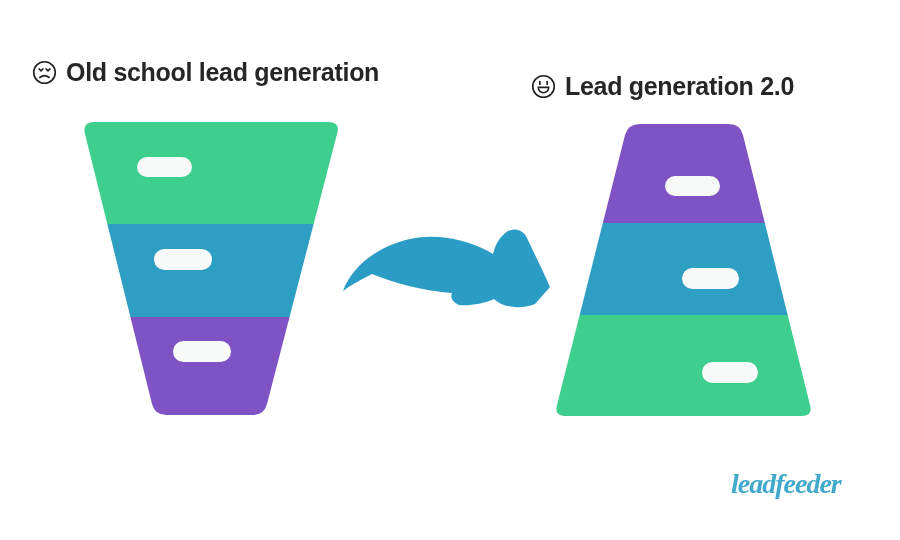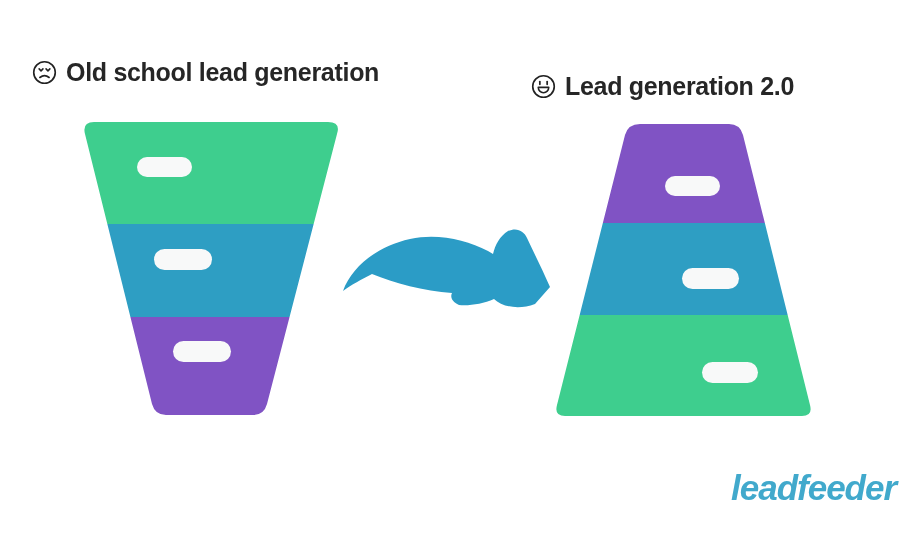--- a/index.html
+++ b/index.html
@@ -39,24 +39,24 @@
     display: inline-flex;
     width: 25px;
     height: 25px;
     flex: 0 0 auto;
   }
   .logo {
     position: absolute;
     left: 731px;
     top: 468px;
     color: #41A9CC;
-    font-family: Liberation Sans, sans-serif;
+    font-family: Liberation Serif, serif;
     font-style: italic;
     font-weight: 700;
-    font-size: 35px;
+    font-size: 28px;
     letter-spacing: -1px;
     white-space: nowrap;
   }
 </style>
 </head>
 <body>
 
 <div class="canvas">
 
   <svg class="layer" width="900" height="540" viewBox="0 0 900 540">

